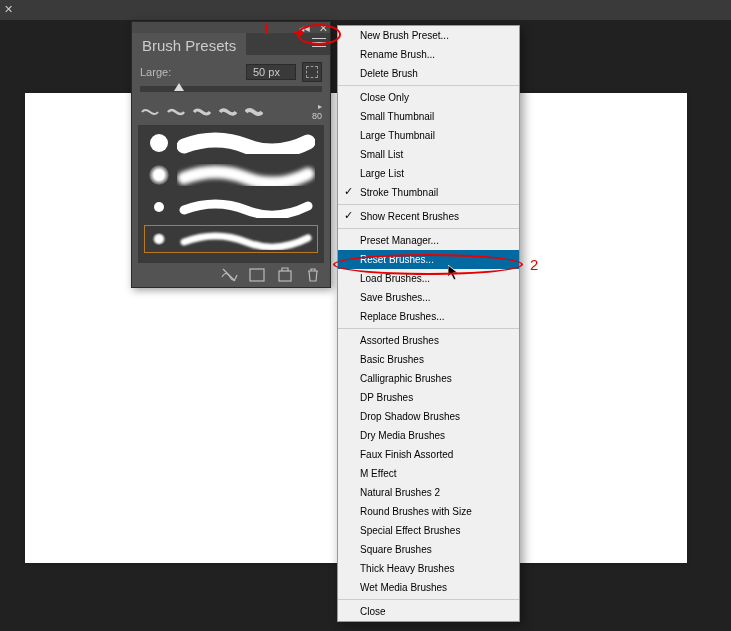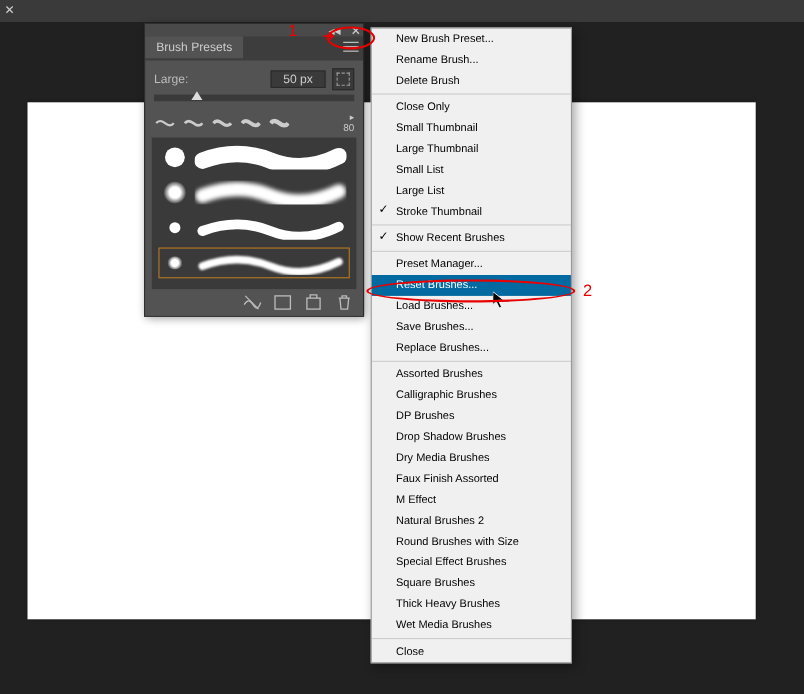--- a/index.html
+++ b/index.html
@@ -4,26 +4,26 @@
 <style>
   body { margin:0; background:#212121; font-family:"Segoe UI",Arial,sans-serif; font-size:11px; color:#aaa; overflow:hidden; width:731px; height:631px; position:relative; }
   .topbar { background:#3a3a3a; height:20px; }
   .topbar .x { position:absolute; left:4px; top:3px; color:#ccc; font-size:11px; }
   .canvas { position:absolute; left:25px; top:93px; width:662px; height:470px; background:#fff; box-shadow:0 0 4px rgba(0,0,0,.3); }
   .panel { position:absolute; left:131px; top:21px; width:198px; background:#535353; border:1px solid #2a2a2a; box-shadow:2px 2px 8px rgba(0,0,0,.4); }
   .panel-head { height:11px; background:#4a4a4a; position:relative; }
   .panel-head .ctl { position:absolute; right:2px; top:0; color:#ccc; font-size:11px; }
   .panel-head .ctl span { margin-left:6px; cursor:pointer; }
   .tabrow { height:22px; background:#3d3d3d; position:relative; }
-  .tab { display:inline-block; padding:4px 10px; background:#535353; color:#ccc; font-size:11px; }
+  .tab { display:inline-block; padding:4px 10px; background:#535353; color:#ccc; font-size:15px; }
   .hamb { position:absolute; right:4px; top:5px; width:14px; height:10px; cursor:pointer; }
   .hamb div { height:1px; background:#ccc; margin-bottom:3px; }
   .sizerow { padding:7px 8px 4px 8px; display:flex; align-items:center; }
   .sizerow .lbl { flex:0 0 auto; color:#bbb; }
-  .sizebox { margin-left:auto; background:#3a3a3a; border:1px solid #2a2a2a; padding:1px 6px; width:36px; text-align:center; color:#ccc; }
+  .sizebox { margin-left:auto; background:#3a3a3a; border:1px solid #2a2a2a; padding:1px 6px; width:36px; text-align:left; color:#ccc; }
   .presetbtn { width:18px; height:18px; background:#3a3a3a; border:1px solid #2a2a2a; margin-left:6px; position:relative; }
   .presetbtn::after { content:""; position:absolute; inset:3px; border:1px dashed #999; }
   .slider { margin:0 8px 6px 8px; height:6px; background:#3a3a3a; position:relative; }
   .slider .knob { position:absolute; left:34px; top:-3px; width:0; height:0; border-left:5px solid transparent; border-right:5px solid transparent; border-bottom:8px solid #ddd; }
   .tips { padding:4px 8px; display:flex; gap:6px; align-items:center; }
   .tip { width:20px; height:14px; display:flex; align-items:center; justify-content:center; }
   .tip svg { display:block; }
   .tips .opa { margin-left:auto; display:flex; flex-direction:column; align-items:flex-end; color:#ccc; font-size:9px; }
   .tips .opa div:first-child { font-size:8px; }
   .strokes { padding:4px 6px 6px 6px; background:#3a3a3a; margin:0 6px; }
@@ -176,20 +176,21 @@
     <hr>
     <div class="item check">Show Recent Brushes</div>
     <hr>
     <div class="item">Preset Manager...</div>
     <div class="item hl">Reset Brushes...</div>
     <div class="item">Load Brushes...</div>
     <div class="item">Save Brushes...</div>
     <div class="item">Replace Brushes...</div>
     <hr>
     <div class="item">Assorted Brushes</div>
+    <div class="item">Basic Brushes</div>
     <div class="item">Calligraphic Brushes</div>
     <div class="item">DP Brushes</div>
     <div class="item">Drop Shadow Brushes</div>
     <div class="item">Dry Media Brushes</div>
     <div class="item">Faux Finish Assorted</div>
     <div class="item">M Effect</div>
     <div class="item">Natural Brushes 2</div>
     <div class="item">Round Brushes with Size</div>
     <div class="item">Special Effect Brushes</div>
     <div class="item">Square Brushes</div>

